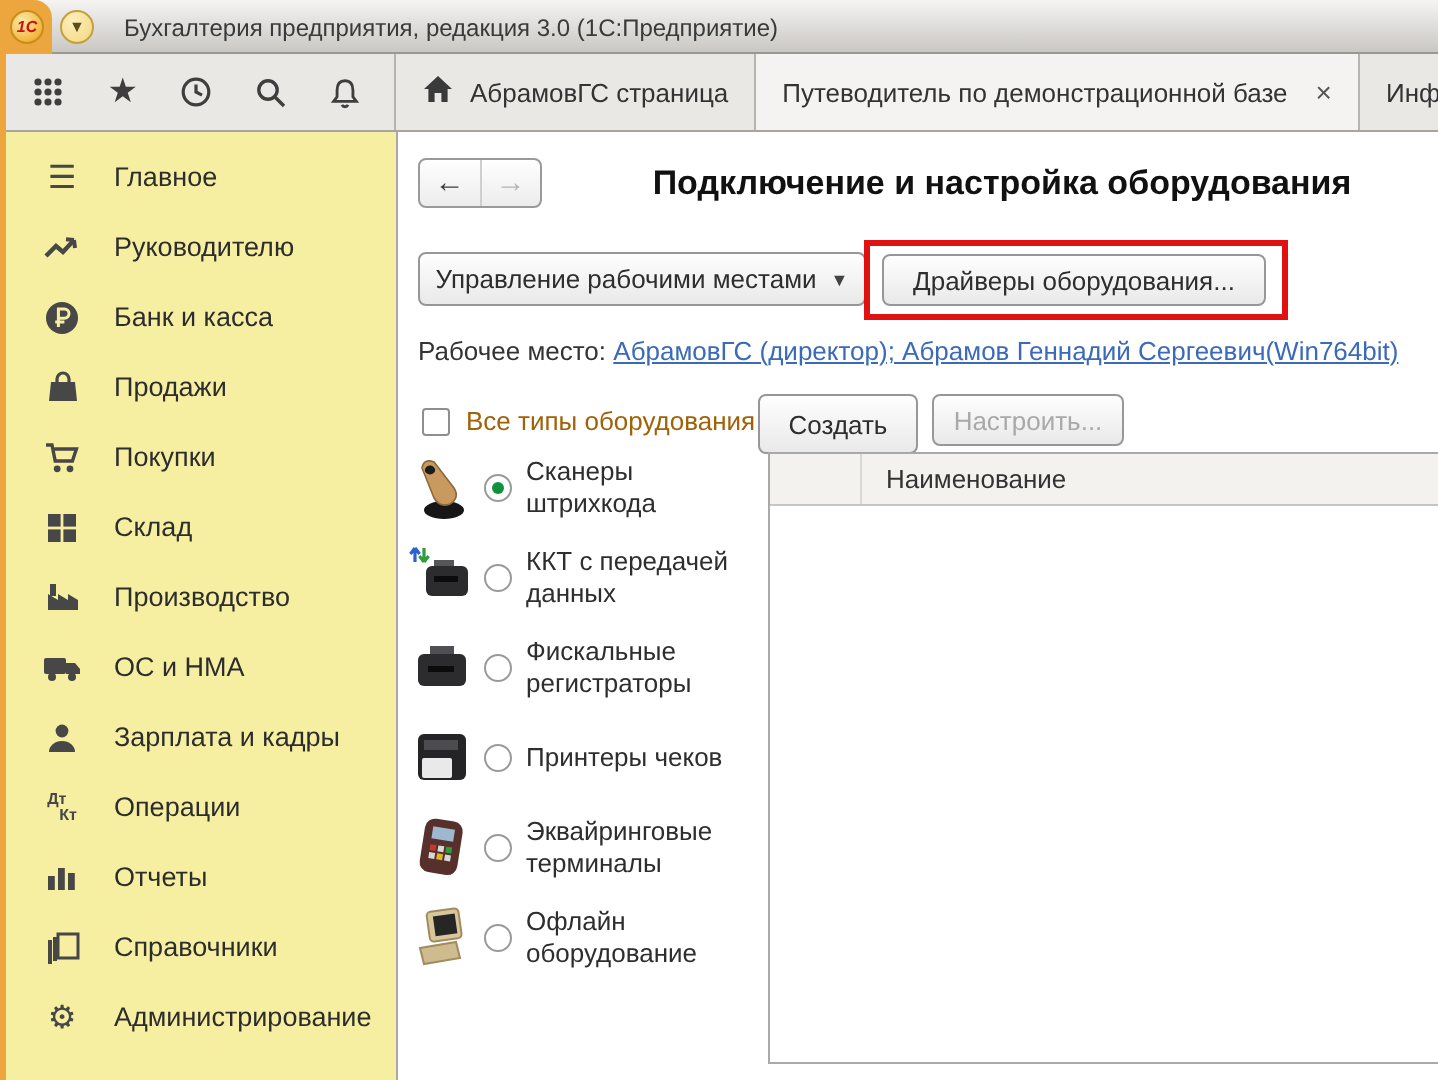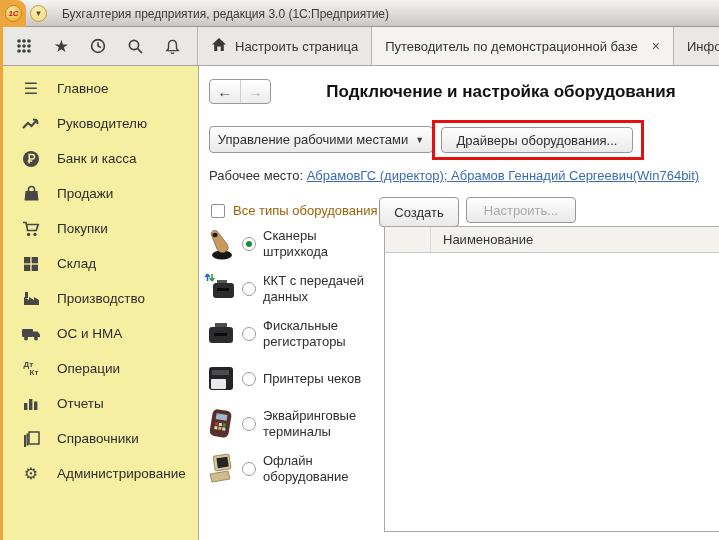--- a/index.html
+++ b/index.html
@@ -80,21 +80,21 @@
   .equip-row { height:45px; display:flex; align-items:center; }
   .equip-icon { width:38px; height:34px; flex:none; display:flex; align-items:center;
     justify-content:center; }
   .radio { width:14px; height:14px; flex:none; border:1px solid #9a9a9a; border-radius:50%;
     background:#fff; margin:0 7px 0 2px; position:relative; }
   .radio.selected::after { content:''; position:absolute; left:3px; top:3px; width:6px;
     height:6px; border-radius:50%; background:#12913c; }
   .equip-label { font-size:13px; line-height:16px; color:#2e2e2e; width:116px; }
 
   .create-btn { left:180px; top:131px; width:80px; height:30px; }
-  .configure-btn { left:267px; top:131px; width:110px; height:26px; }
+  .configure-btn { left:267px; top:131px; width:96px; height:26px; }
 
   .table { left:185px; top:160px; width:340px; height:306px; border:1px solid #a9a9a9;
     background:#fff; }
   .thead { height:26px; background:#f3f2ef; border-bottom:1px solid #c6c6c6; display:flex;
     align-items:center; font-size:13px; color:#333; }
   .th0 { width:46px; height:100%; border-right:1px solid #d8d8d8; flex:none; }
   .th1 { padding-left:12px; }
 </style>
 </head>
 <body>
@@ -145,21 +145,21 @@
         </svg>
       </span>
     </div>
     <div class="tabs">
       <div class="tab">
         <span>
           <svg width="16" height="15" viewBox="0 0 16 15" fill="#3a3a3a">
             <path d="M8 1 L15 7.5 L12.8 7.5 L12.8 14 L9.7 14 L9.7 9.5 L6.3 9.5 L6.3 14 L3.2 14 L3.2 7.5 L1 7.5 Z"></path>
           </svg>
         </span>
-        <span>Настроить страница</span>
+        <span>АбрамовГС страница</span>
       </div>
       <div class="tab active">
         <span>Путеводитель по демонстрационной базе</span>
         <span class="close">×</span>
       </div>
       <div class="tab">
         <span>Информац</span>
       </div>
     </div>
   </div>
@@ -229,20 +229,29 @@
     <div class="side-item">
       <span class="side-icon">
         <svg width="20" height="14" viewBox="0 0 20 14" fill="#474747">
           <rect x="1" y="2" width="11" height="8" rx="1"></rect>
           <path d="M12 4.5 h4.5 l2.5 3 V10 h-7 Z"></path>
           <circle cx="5" cy="11.5" r="2"></circle>
             <circle cx="15" cy="11.5" r="2"></circle>
         </svg>
       </span>
       <span>ОС и НМА</span>
+    </div>
+    <div class="side-item">
+      <span class="side-icon">
+        <svg width="16" height="16" viewBox="0 0 16 16" fill="#474747">
+          <circle cx="8" cy="4.5" r="3.2"></circle>
+          <path d="M1.5 15 a6.5 5.5 0 0 1 13 0 Z"></path>
+        </svg>
+      </span>
+      <span>Зарплата и кадры</span>
     </div>
     <div class="side-item">
       <span class="side-icon dtkt">
         <span><span>Дт</span><span class="kt">Кт</span></span>
       </span>
       <span>Операции</span>
     </div>
     <div class="side-item">
       <span class="side-icon">
         <svg width="16" height="14" viewBox="0 0 16 14" fill="#474747">

